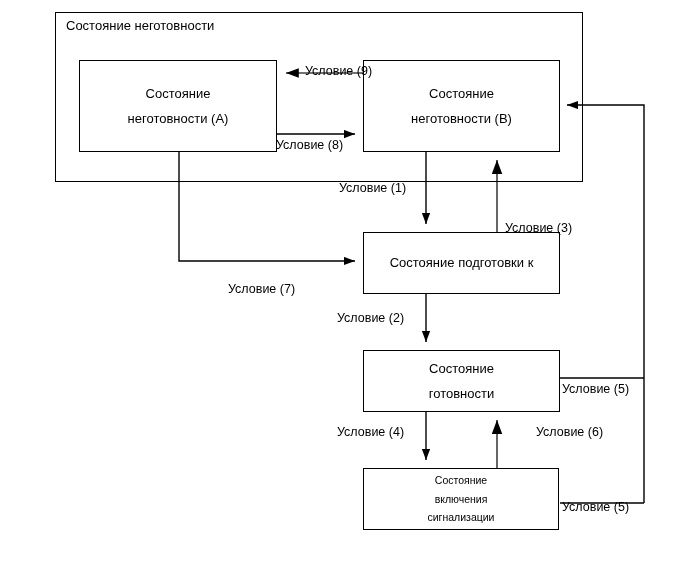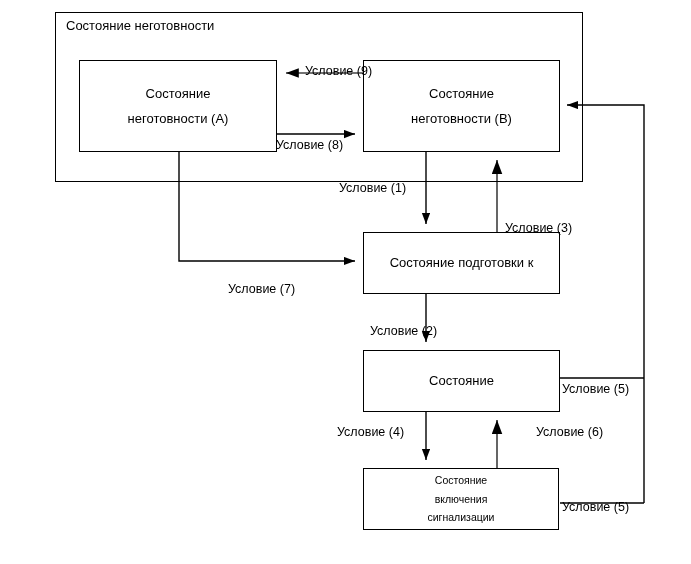--- a/index.html
+++ b/index.html
@@ -114,39 +114,40 @@
     <span class="ln">Состояние</span>
     <span class="ln">неготовности (В)</span>
   </div>
 
   <div class="node-box fs13" style="left:363px;top:232px;width:197px;height:62px;">
     <span class="ln">Состояние подготовки к</span>
   </div>
 
   <div class="node-box fs13" style="left:363px;top:350px;width:197px;height:62px;">
     <span class="ln">Состояние</span>
+    <span class="ln">готовности</span>
   </div>
 
   <div class="node-box fs10" style="left:363px;top:468px;width:196px;height:62px;line-height:1.75;">
     <span class="ln">Состояние</span>
     <span class="ln">включения</span>
     <span class="ln">сигнализации</span>
   </div>
 
   <div class="edge-label fs12" style="left:276px;top:64px;margin-left:29px;">Условие (9)</div>
 
   <div class="edge-label fs12" style="left:276px;top:138px;">Условие (8)</div>
 
   <div class="edge-label fs12" style="left:339px;top:181px;">Условие (1)</div>
 
   <div class="edge-label fs12" style="left:505px;top:181px;margin-top:40px;">Условие (3)</div>
 
   <div class="edge-label fs12" style="left:228px;top:282px;">Условие (7)</div>
 
-  <div class="edge-label fs12" style="left:337px;top:324px;margin-left:33px;">Условие (2)</div>
+  <div class="edge-label fs12" style="left:337px;top:311px;">Условие (2)</div>
 
   <div class="edge-label fs12" style="left:562px;top:382px;">Условие (5)</div>
 
   <div class="edge-label fs12" style="left:337px;top:425px;">Условие (4)</div>
 
   <div class="edge-label fs12" style="left:536px;top:425px;text-align:right;">Условие (6)</div>
 
   <div class="edge-label fs12" style="left:562px;top:500px;">Условие (5)</div>
 
 </div>

